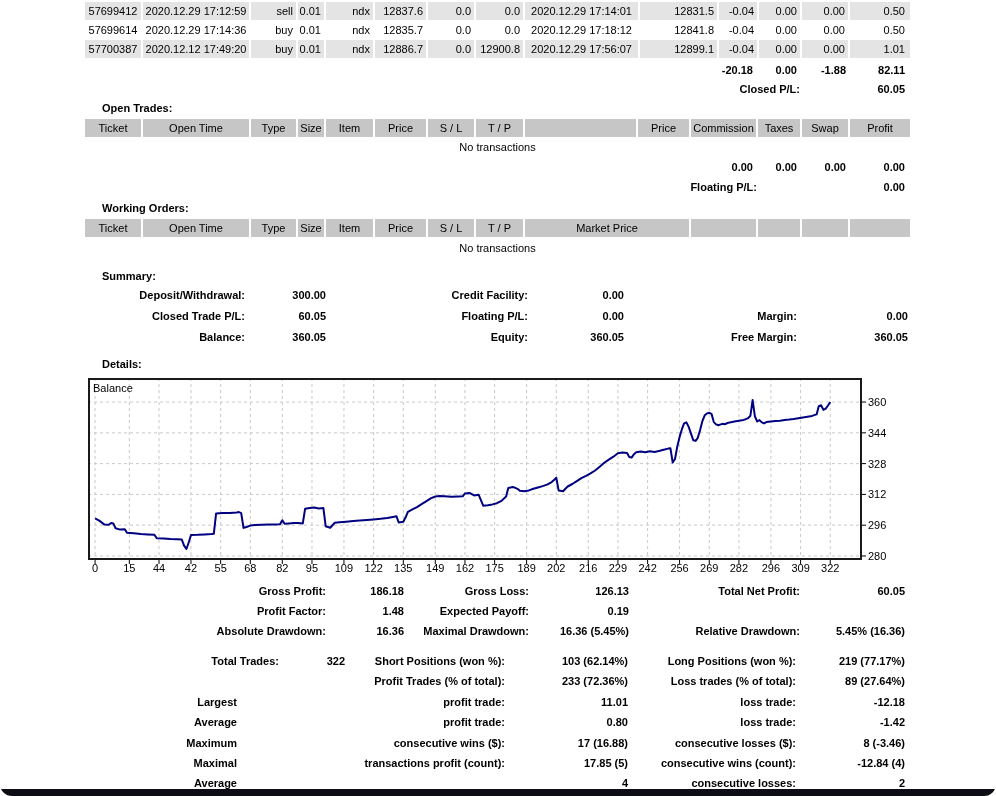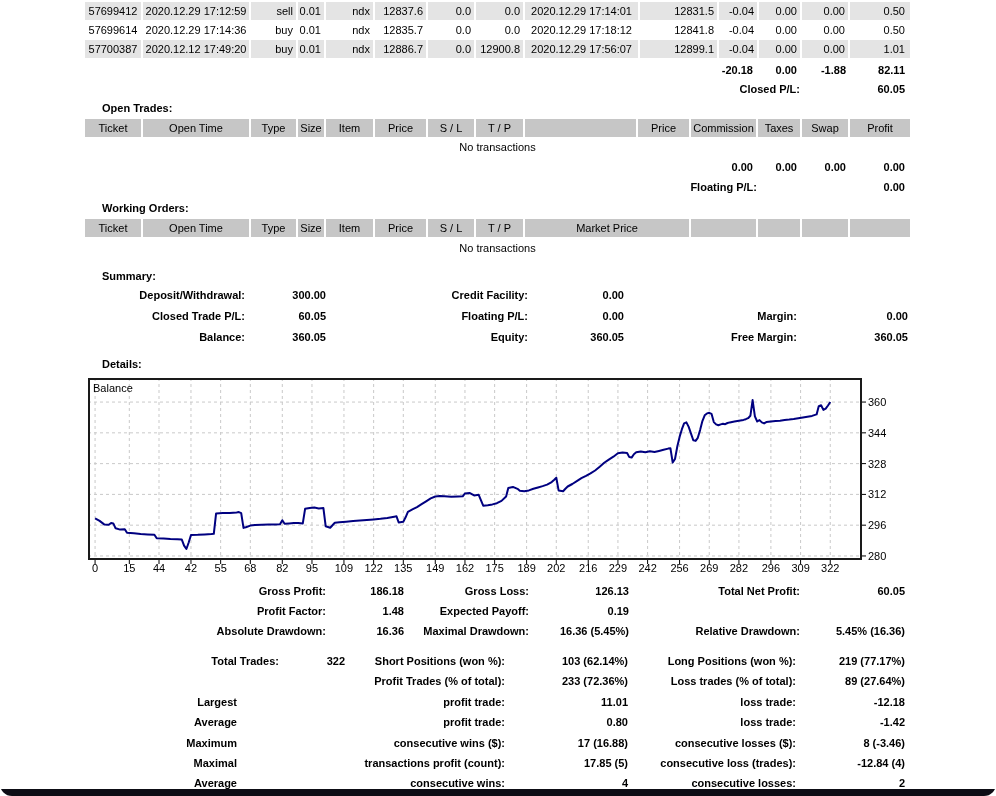--- a/index.html
+++ b/index.html
@@ -342,25 +342,24 @@
     <span class="an b aw237">Maximum</span>
     <span class="an b aw505">consecutive wins ($):</span>
     <span class="an b aw628">17 (16.88)</span>
     <span class="an b aw796">consecutive losses ($):</span>
     <span class="an b aw905">8 (-3.46)</span>
   </div>
   <div class="lblrow" style="top:756px;">
     <span class="an b aw237">Maximal</span>
     <span class="an b aw505">transactions profit (count):</span>
     <span class="an b aw628">17.85 (5)</span>
-    <span class="an b aw796">consecutive loss (trades):</span>
+    <span class="an b aw796">consecutive wins (count):</span>
     <span class="an b aw905">-12.84 (4)</span>
   </div>
   <div class="lblrow" style="top:776px;">
     <span class="an b aw237">Average</span>
-    <span class="an b aw505">consecutive wins:</span>
     <span class="an b aw628">4</span>
     <span class="an b aw796">consecutive losses:</span>
     <span class="an b aw905">2</span>
   </div>
 
   <div class="bottombar"></div>
 </div>
 
 </body></html>

